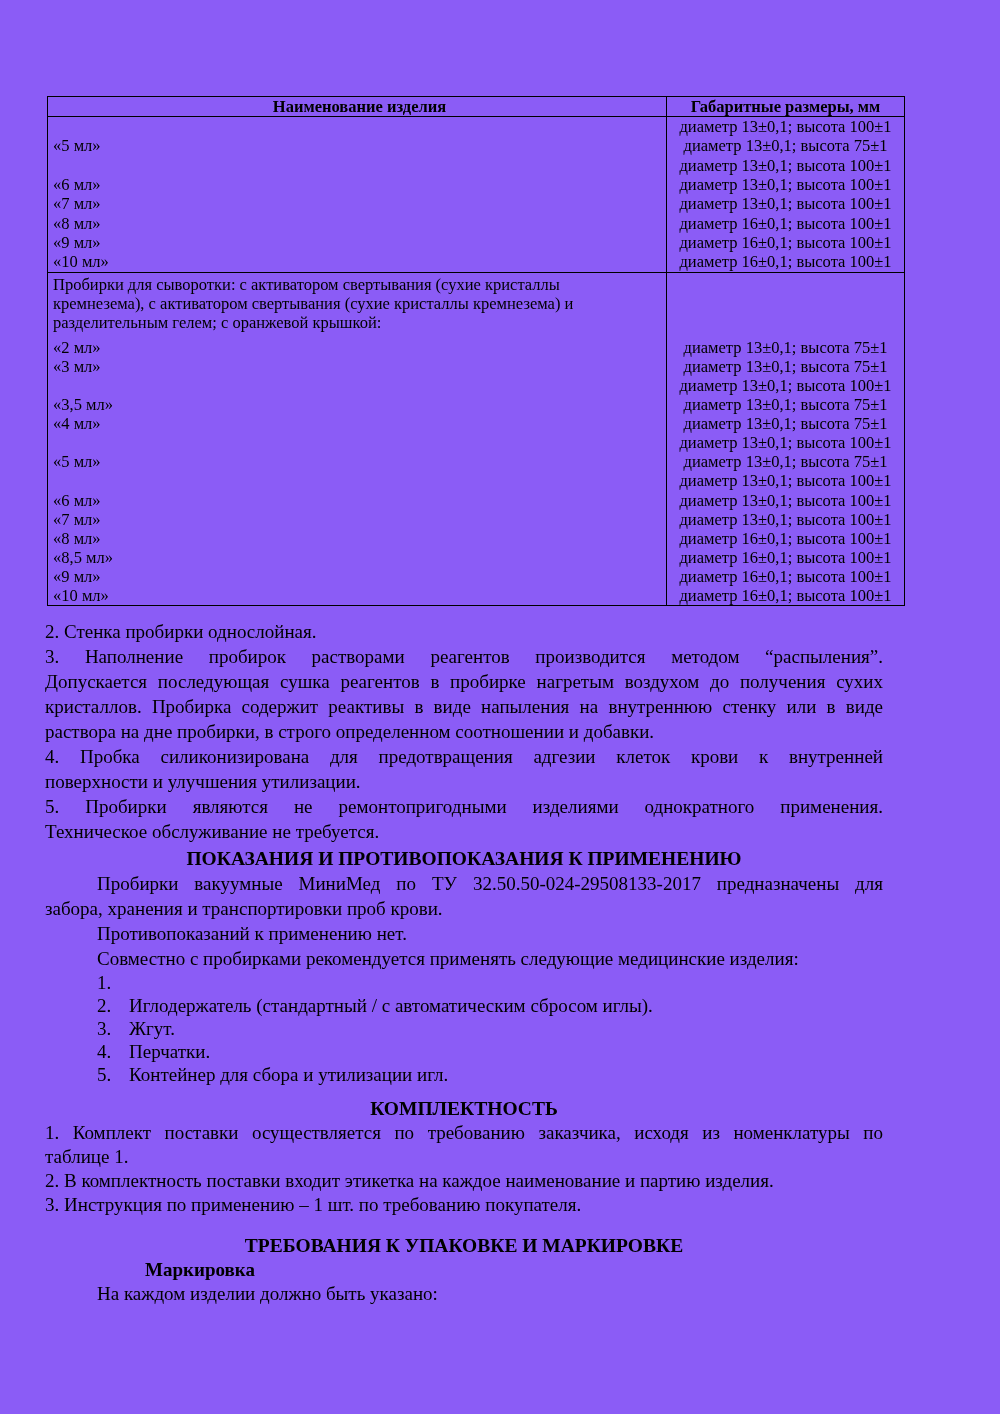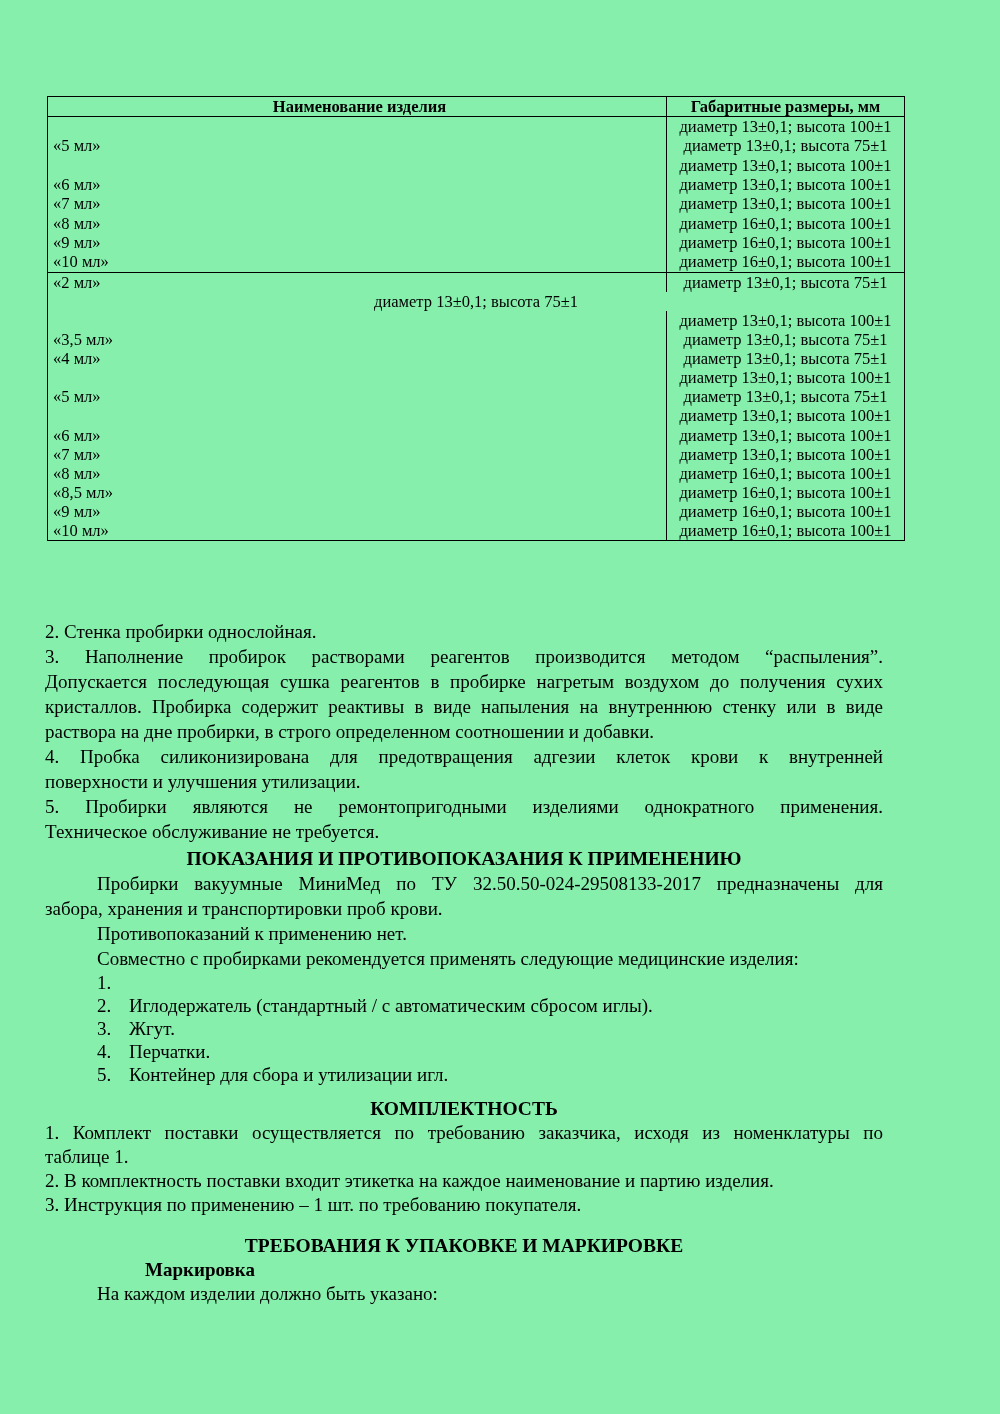--- a/index.html
+++ b/index.html
@@ -1,21 +1,21 @@
 <!DOCTYPE html>
 <html><head>
 <meta charset="utf-8">
 <style>
   * { box-sizing: border-box; margin: 0; padding: 0; }
   html, body { background: #ffffff; }
   .page {
     position: relative;
     width: 1000px;
     height: 1414px;
-    background: #86efac;
+    background: #8b5cf6;
     color: #000000;
     font-family: "Liberation Serif", "DejaVu Serif", serif;
     overflow: hidden;
   }
   
   .doc-table {
     position: absolute;
     left: 47px;
     top: 96px;
     width: 858px;
@@ -100,27 +100,33 @@
         <div class="c2">диаметр 16±0,1; высота 100±1</div>
       </div>
       <div class="trow">
         <div class="c1">«10 мл»</div>
         <div class="c2">диаметр 16±0,1; высота 100±1</div>
       </div>
     </div>
 
     <div class="b2">
       <div class="trow introrow">
+        <div class="c1">
+          <div>Пробирки для сыворотки: с активатором свертывания (сухие кристаллы</div>
+          <div>кремнезема), с активатором свертывания (сухие кристаллы кремнезема) и</div>
+          <div>разделительным гелем; с оранжевой крышкой:</div>
+        </div>
         <div class="c2"></div>
       </div>
       <div class="trow">
         <div class="c1">«2 мл»</div>
         <div class="c2">диаметр 13±0,1; высота 75±1</div>
       </div>
       <div class="trow">
+        <div class="c1">«3 мл»</div>
         <div class="c2">диаметр 13±0,1; высота 75±1</div>
       </div>
       <div class="trow">
         <div class="c1"></div>
         <div class="c2">диаметр 13±0,1; высота 100±1</div>
       </div>
       <div class="trow">
         <div class="c1">«3,5 мл»</div>
         <div class="c2">диаметр 13±0,1; высота 75±1</div>
       </div>

